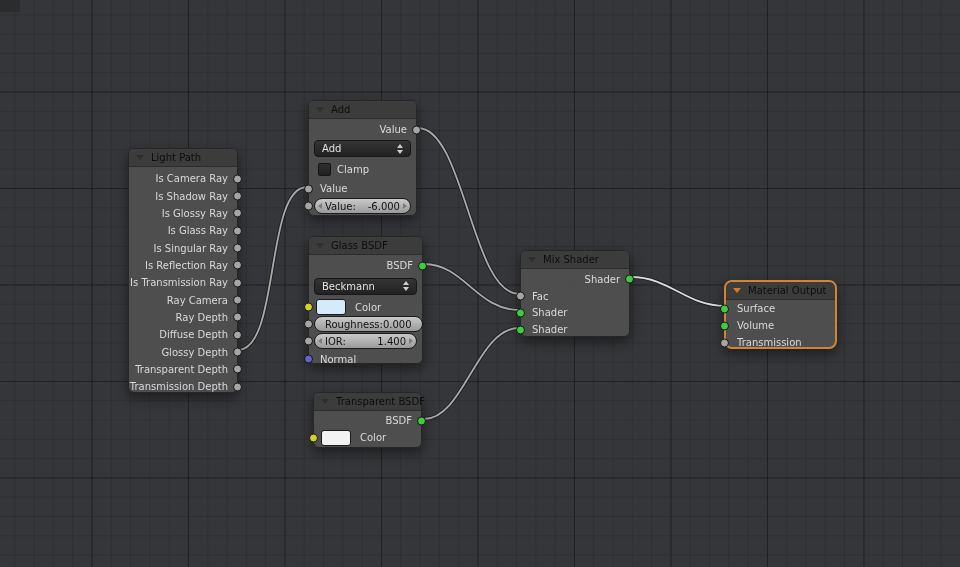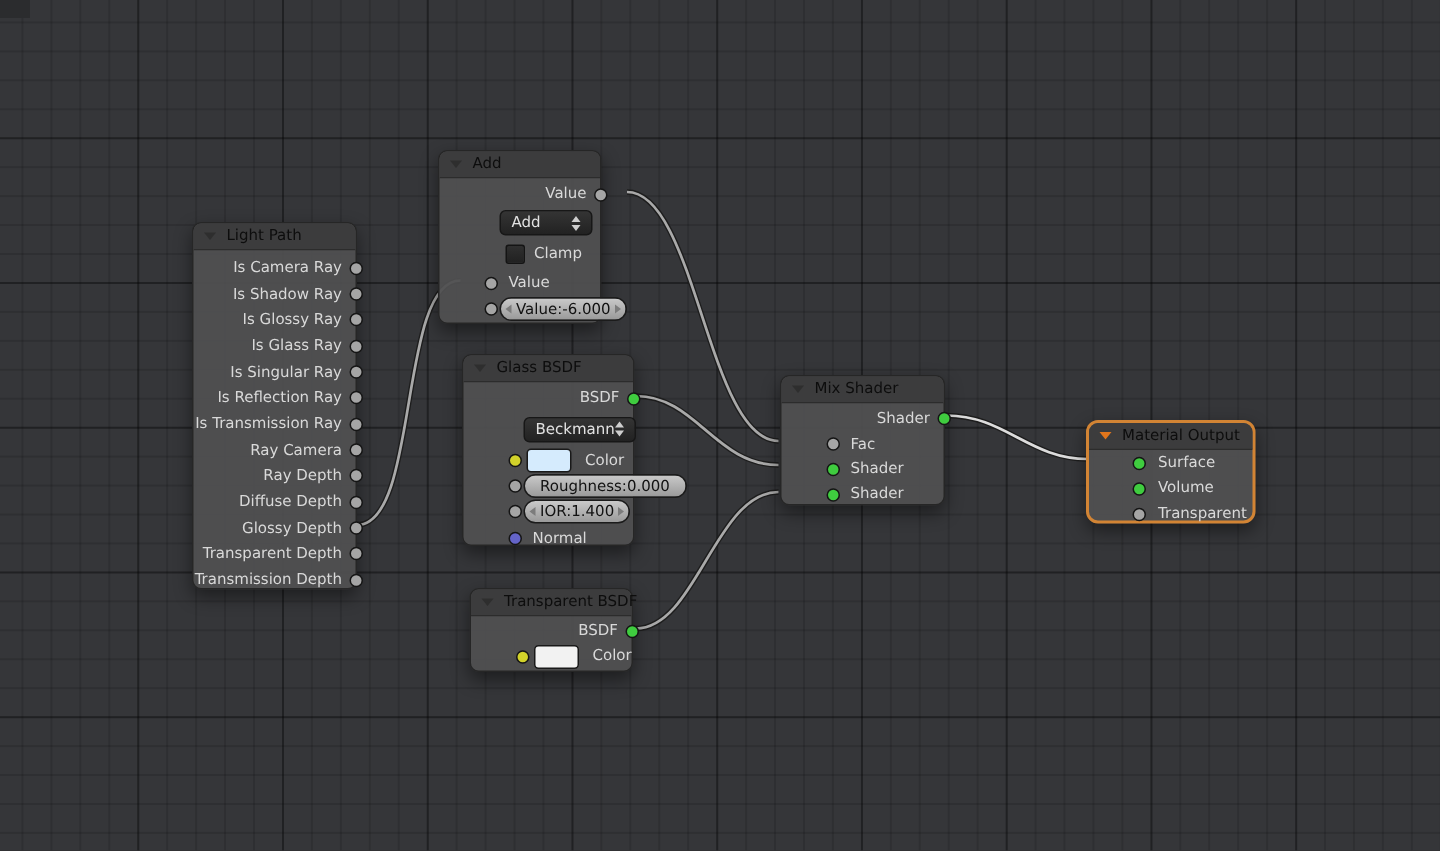--- a/index.html
+++ b/index.html
@@ -38,21 +38,21 @@
     background:rgba(59,59,60,0.96);
     border-bottom:1px solid #2c2c2c;
     border-radius:5px 5px 0 0;
     color:#0d0d0d;font-size:10px;
   }
   .node.selected .node-header{border-radius:6px 6px 0 0;}
   .tri{
     width:0;height:0;border-left:4px solid transparent;border-right:4px solid transparent;
     border-top:5px solid #2e2e2e;margin-right:7px;flex:0 0 auto;
   }
-  .row{position:relative;display:flex;align-items:center;box-sizing:border-box;margin-left:35px;}
+  .row{position:relative;display:flex;align-items:center;box-sizing:border-box;}
   .out-row{justify-content:flex-end;padding-right:9px;}
   .in-row{padding-left:11px;}
   .lp-row{height:17.35px;justify-content:flex-end;padding-right:9px;}
   .widget-row{padding:0 5px;}
   .socket{
     position:absolute;width:9px;height:9px;border-radius:50%;
     border:1px solid #151515;box-sizing:border-box;
     top:50%;transform:translateY(-50%);z-index:3;
   }
   .socket.r{right:-5px;} .socket.l{left:-5px;}
@@ -157,21 +157,21 @@
           <span class="lbl">Transparent Depth</span>
           <span class="socket r" style="background: rgb(165, 165, 165);"></span>
         </div>
       <div class="row lp-row">
           <span class="lbl">Transmission Depth</span>
           <span class="socket r" style="background: rgb(165, 165, 165);"></span>
         </div>
     </div>
   </div>
 
-  <div class="node" style="left:292px;top:100px;width:109px;height:116px;">
+  <div class="node" style="left:308px;top:100px;width:109px;height:116px;">
     <div class="node-header">
       <span class="tri"></span>
       <span class="lbl">Add</span>
     </div>
     <div class="row out-row" style="height:21px;">
       <span class="lbl">Value</span>
       <span class="socket r" style="background: rgb(165, 165, 165);"></span>
     </div>
     <div class="row widget-row" style="height:15px;margin-top:1px;">
       <div class="dropdown">
@@ -293,16 +293,16 @@
     <div class="row in-row" style="height:17px;">
       <span class="socket l" style="left: -6px; background: rgb(63, 204, 63);"></span>
       <span class="lbl">Surface</span>
     </div>
     <div class="row in-row" style="height:17px;">
       <span class="socket l" style="left: -6px; background: rgb(63, 204, 63);"></span>
       <span class="lbl">Volume</span>
     </div>
     <div class="row in-row" style="height:17px;">
       <span class="socket l" style="left: -6px; background: rgb(165, 165, 165);"></span>
-      <span class="lbl">Transparent</span>
+      <span class="lbl">Transmission</span>
     </div>
   </div>
 </div>
 
 </body></html>

